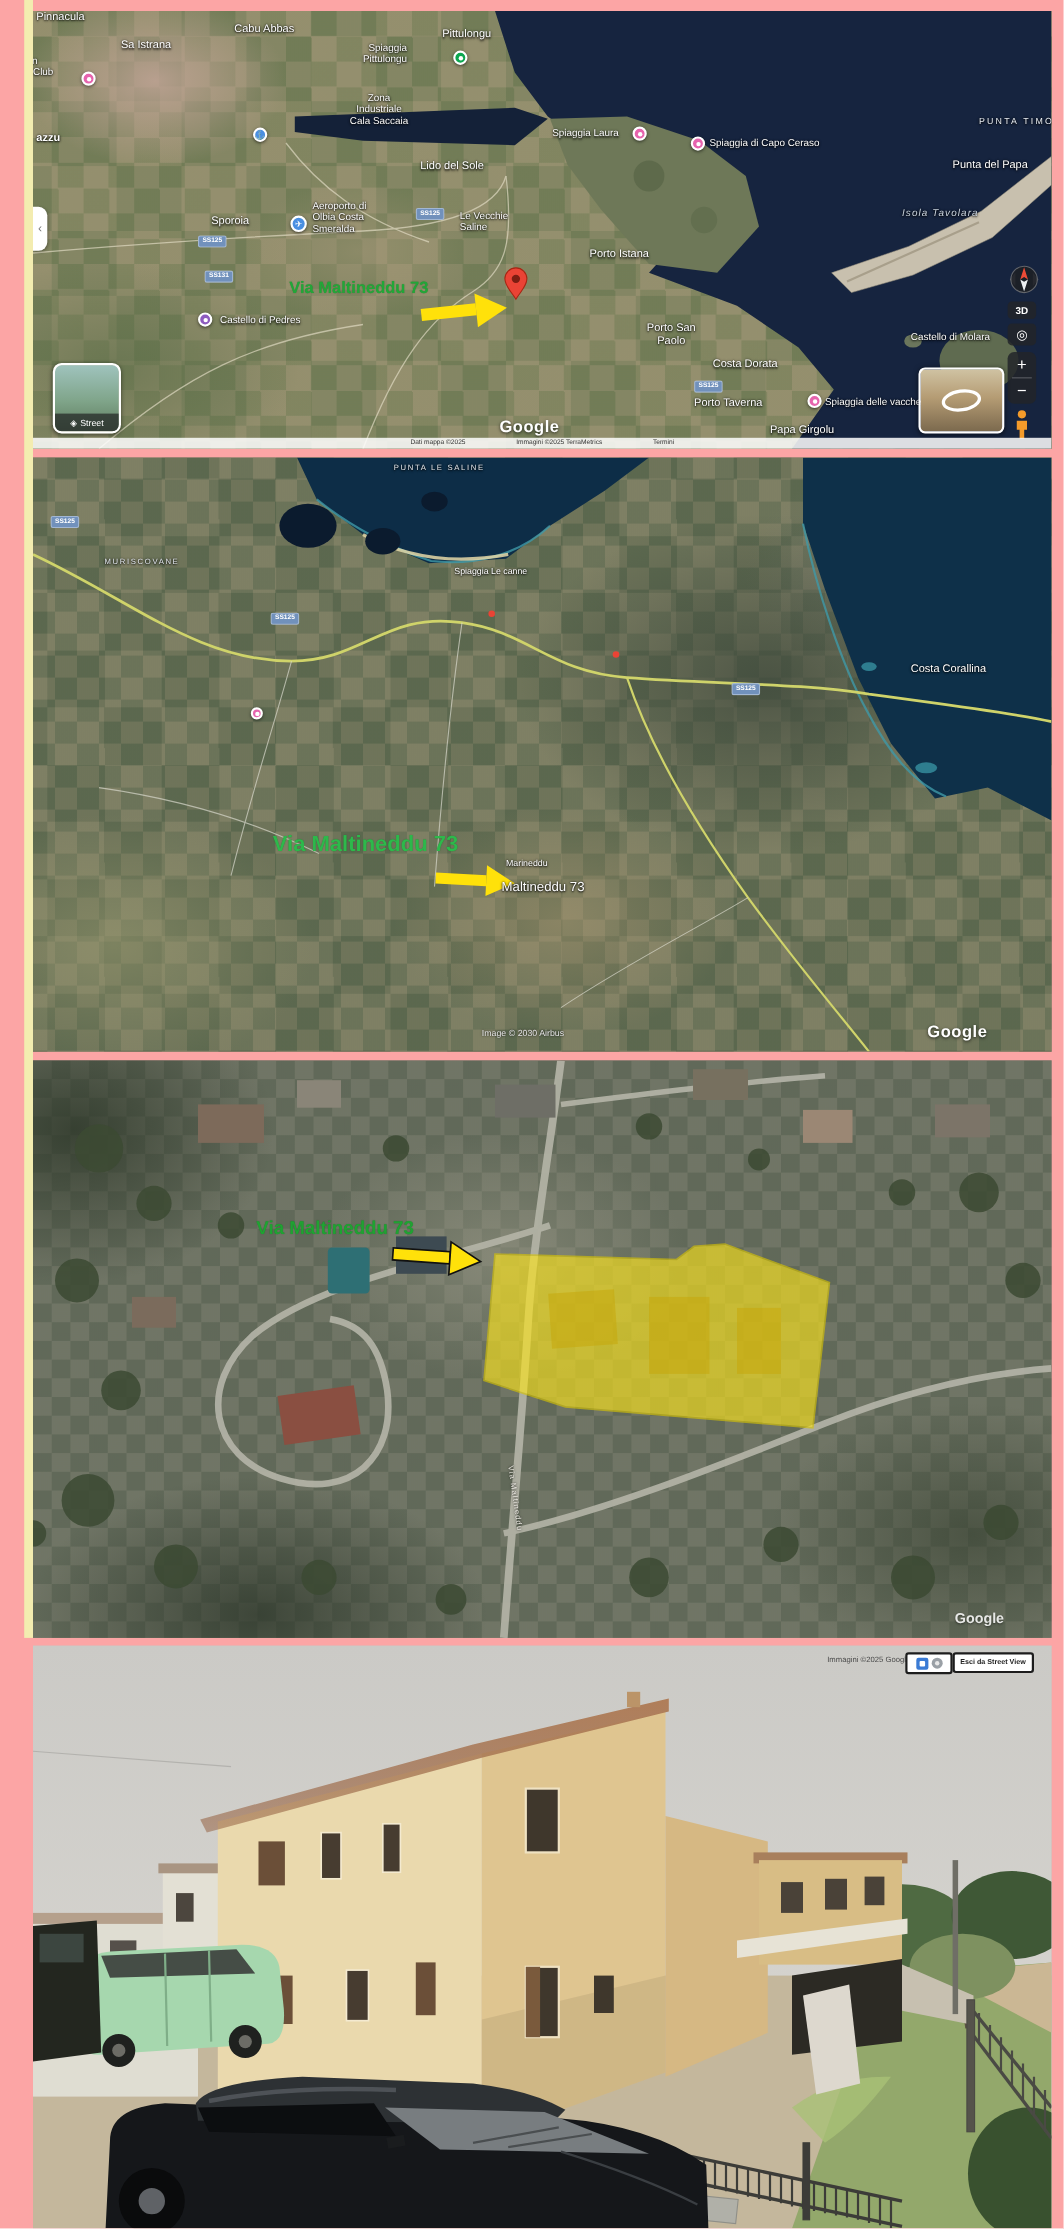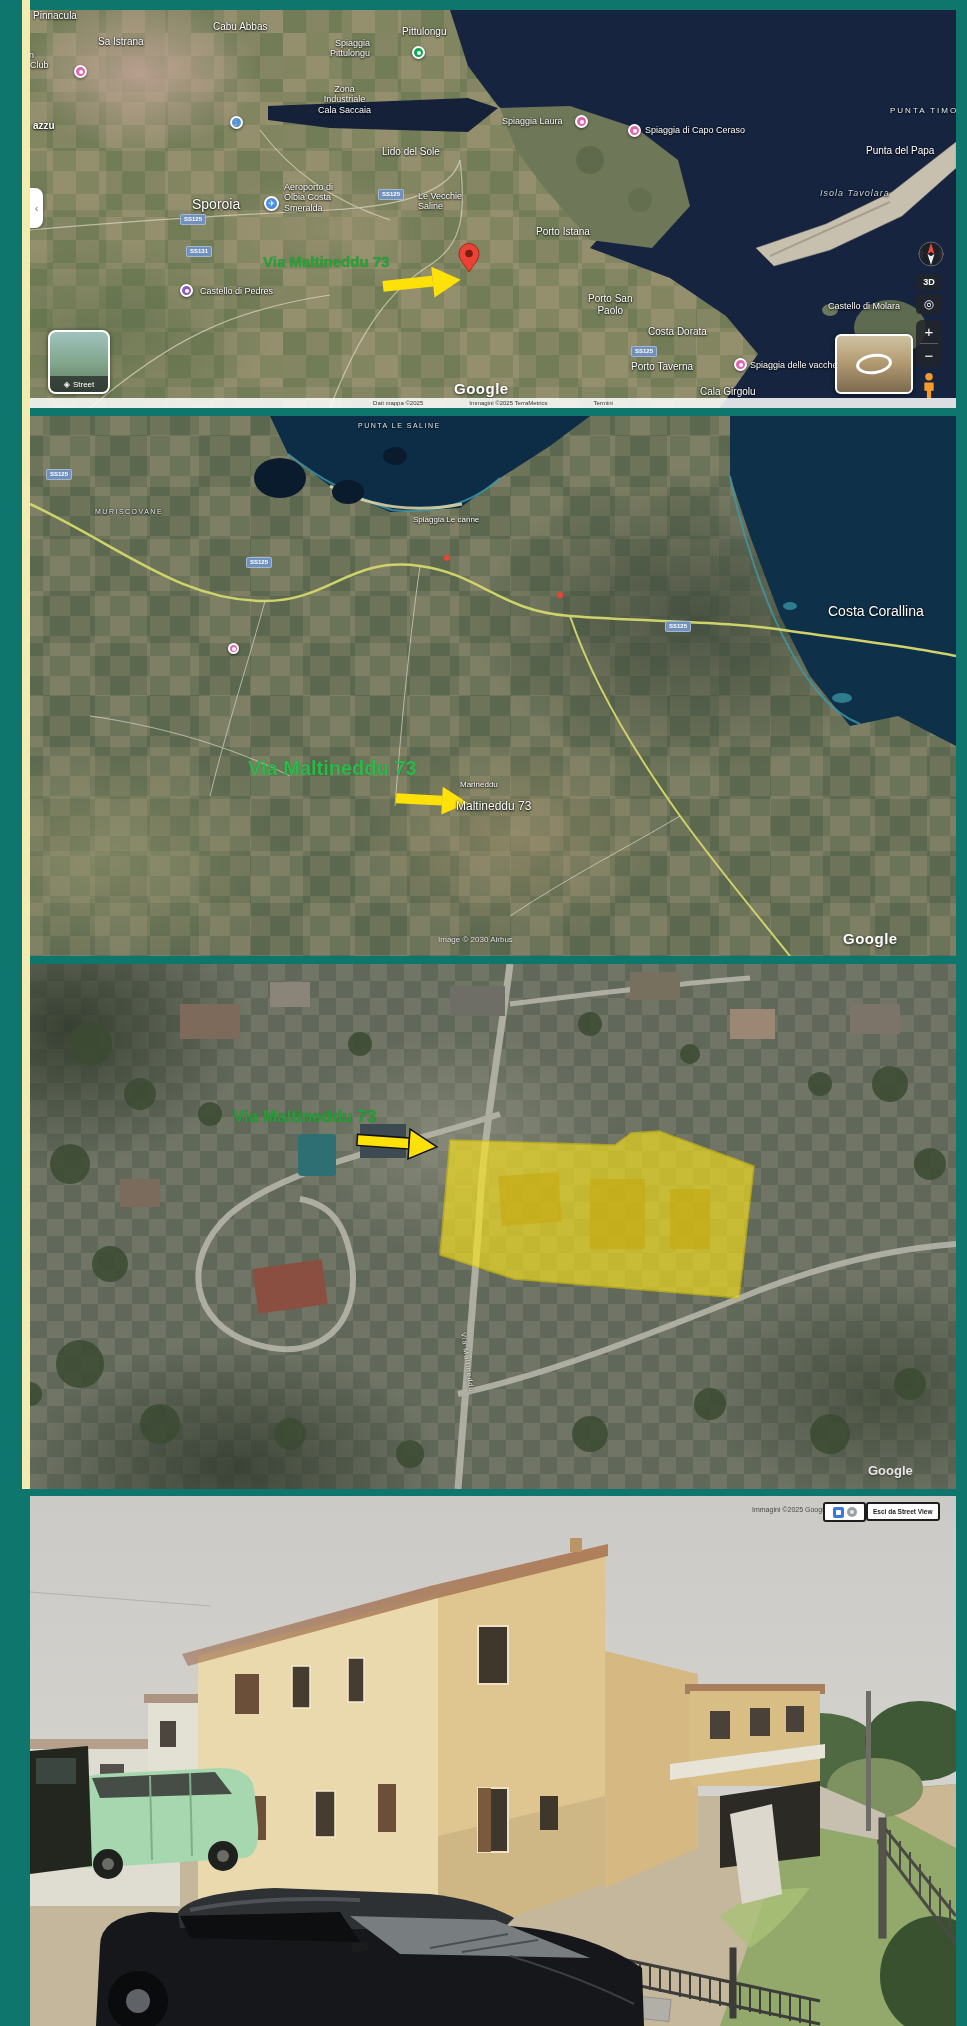--- a/index.html
+++ b/index.html
@@ -1,16 +1,16 @@
 <!DOCTYPE html>
 <html><head>
 <meta charset="utf-8">
 <style>
   html,body{margin:0;padding:0;background:#ffffff;}
-  .page{position:relative;width:967px;height:2026px;background:#0f766e;overflow:hidden;
+  .page{position:relative;width:967px;height:2026px;background:#fca5a5;overflow:hidden;
         font-family:"Liberation Sans",sans-serif;}
   .edge-strip{position:absolute;left:22px;top:0;width:8px;height:1489px;background:#f3ecb0;}
   .shot{position:absolute;left:30px;width:926px;overflow:hidden;}
   .shot svg{position:absolute;left:0;top:0;}
   .labels{position:absolute;left:0;top:0;width:100%;height:100%;}
 
   
   .map1{top:10px;height:398px;background-color:#77805c;
     background-image:
       radial-gradient(170px 110px at 12% 16%, rgba(193,164,150,.85), rgba(193,164,150,0) 70%),
@@ -37,21 +37,21 @@
       radial-gradient(260px 170px at 92% 82%, rgba(52,62,46,.6), transparent 70%),
       radial-gradient(240px 160px at 46% 34%, rgba(162,160,142,.45), transparent 70%),
       repeating-conic-gradient(rgba(88,96,80,.45) 0 25%, rgba(122,124,108,.45) 0 50%);
     background-size:auto,auto,auto,auto,34px 34px;}
   .photo{top:1496px;height:530px;background:#c9c8c4;}
 
   
   .lbl{position:absolute;color:#fff;font-size:10px;line-height:1.15;white-space:pre;
        text-shadow:0 0 2px rgba(0,0,0,.9),0 1px 2px rgba(0,0,0,.85);}
   .town{font-size:10px}
-  .town-sm{font-size:14px}
+  .town-sm{font-size:10px}
   .cap{font-size:8px;letter-spacing:2px;color:#e8edf4}
   .cap-sm{font-size:7px;letter-spacing:1.5px;color:#e4e9ef}
   .poi{font-size:9px;color:#fdfdfd}
   .poi-sm{font-size:8px}
   .ctr{text-align:center}
   .rgt{text-align:right}
   .sea-it{font-style:italic;color:#ccd6e1;letter-spacing:1px;font-size:9px}
   .shield{background:#7191bc;color:#fff;font-size:6px;padding:1px 3px;border-radius:2px;
           text-shadow:none;border:1px solid rgba(255,255,255,.35);font-weight:bold}
   .green1{color:#21a738;font-size:15px;font-weight:bold;text-shadow:0 0 1px rgba(0,60,0,.4)}
@@ -152,21 +152,21 @@
         <path d="M439,262 c-5,-8 -10,-12 -10,-18.5 a10,10 0 1 1 20,0 c0,6.5 -5,10.5 -10,18.5 z" fill="#ea4335" stroke="#a52714" stroke-width="1"></path>
         <circle cx="439" cy="243.5" r="3.8" fill="#7c1d12"></circle>
       </g>
       <g transform="rotate(-6 390 274)">
         <rect x="353" y="267" width="50" height="11" fill="#ffe10a"></rect>
         <polygon points="403,258 403,289 431,274" fill="#ffe10a"></polygon>
       </g>
     </svg>
     <div class="labels">
         <span class="lbl town" style="left: 3px; top: 0px;">Pinnacula</span>
-        <span class="lbl town" style="left: 68px; top: 26px;">Sa Istrana</span>
+        <span class="lbl town" style="left: 80px; top: 26px;">Sa Istrana</span>
         <span class="lbl town" style="left: 183px; top: 11px;">Cabu Abbas</span>
         <span class="lbl town" style="left: 372px; top: 16px;">Pittulongu</span>
         <span class="lbl poi rgt" style="left: 300px; top: 28px;">Spiaggia
 Pittulongu</span>
         <span class="lbl pin greenpin dot" style="left: 382px; top: 36px;"></span>
         <span class="lbl poi" style="left: -34px; top: 40px;">Sardinian
 Country Club</span>
         <span class="lbl pin pink dot" style="left: 44px; top: 55px;"></span>
         <span class="lbl town" style="left: 3px; top: 110px; font-weight: bold;">azzu</span>
         <span class="lbl pin bluepin" style="left: 200px; top: 106px;">⚓</span>
@@ -195,21 +195,21 @@
         <span class="lbl town" style="left: 506px; top: 216px;">Porto Istana</span>
         <span class="lbl cap" style="left: 860px; top: 96px;">PUNTA TIMONE</span>
         <span class="lbl town" style="left: 836px; top: 135px;">Punta del Papa</span>
         <span class="lbl sea-it" style="left: 790px; top: 178px;">Isola Tavolara</span>
         <span class="lbl town ctr" style="left: 558px; top: 283px;">Porto San
 Paolo</span>
         <span class="lbl town" style="left: 618px; top: 316px;">Costa Dorata</span>
         <span class="lbl town" style="left: 601px; top: 351px;">Porto Taverna</span>
         <span class="lbl pin pink dot" style="left: 704px; top: 348px;"></span>
         <span class="lbl poi" style="left: 720px; top: 350px;">Spiaggia delle vacche</span>
-        <span class="lbl town" style="left: 670px; top: 376px;">Cala Girgolu</span>
+        <span class="lbl town" style="left: 670px; top: 376px;">Papa Girgolu</span>
         <span class="lbl poi" style="left: 798px; top: 291px;">Castello di Molara</span>
         <span class="lbl glogo" style="left: 424px; top: 370px;">Google</span>
       </div>
     <div class="side-tab">
       <span>‹</span>
     </div>
     <div class="livelli">
       <div class="livelli-bar">
         <span>◈</span>
         <span>Street</span>

